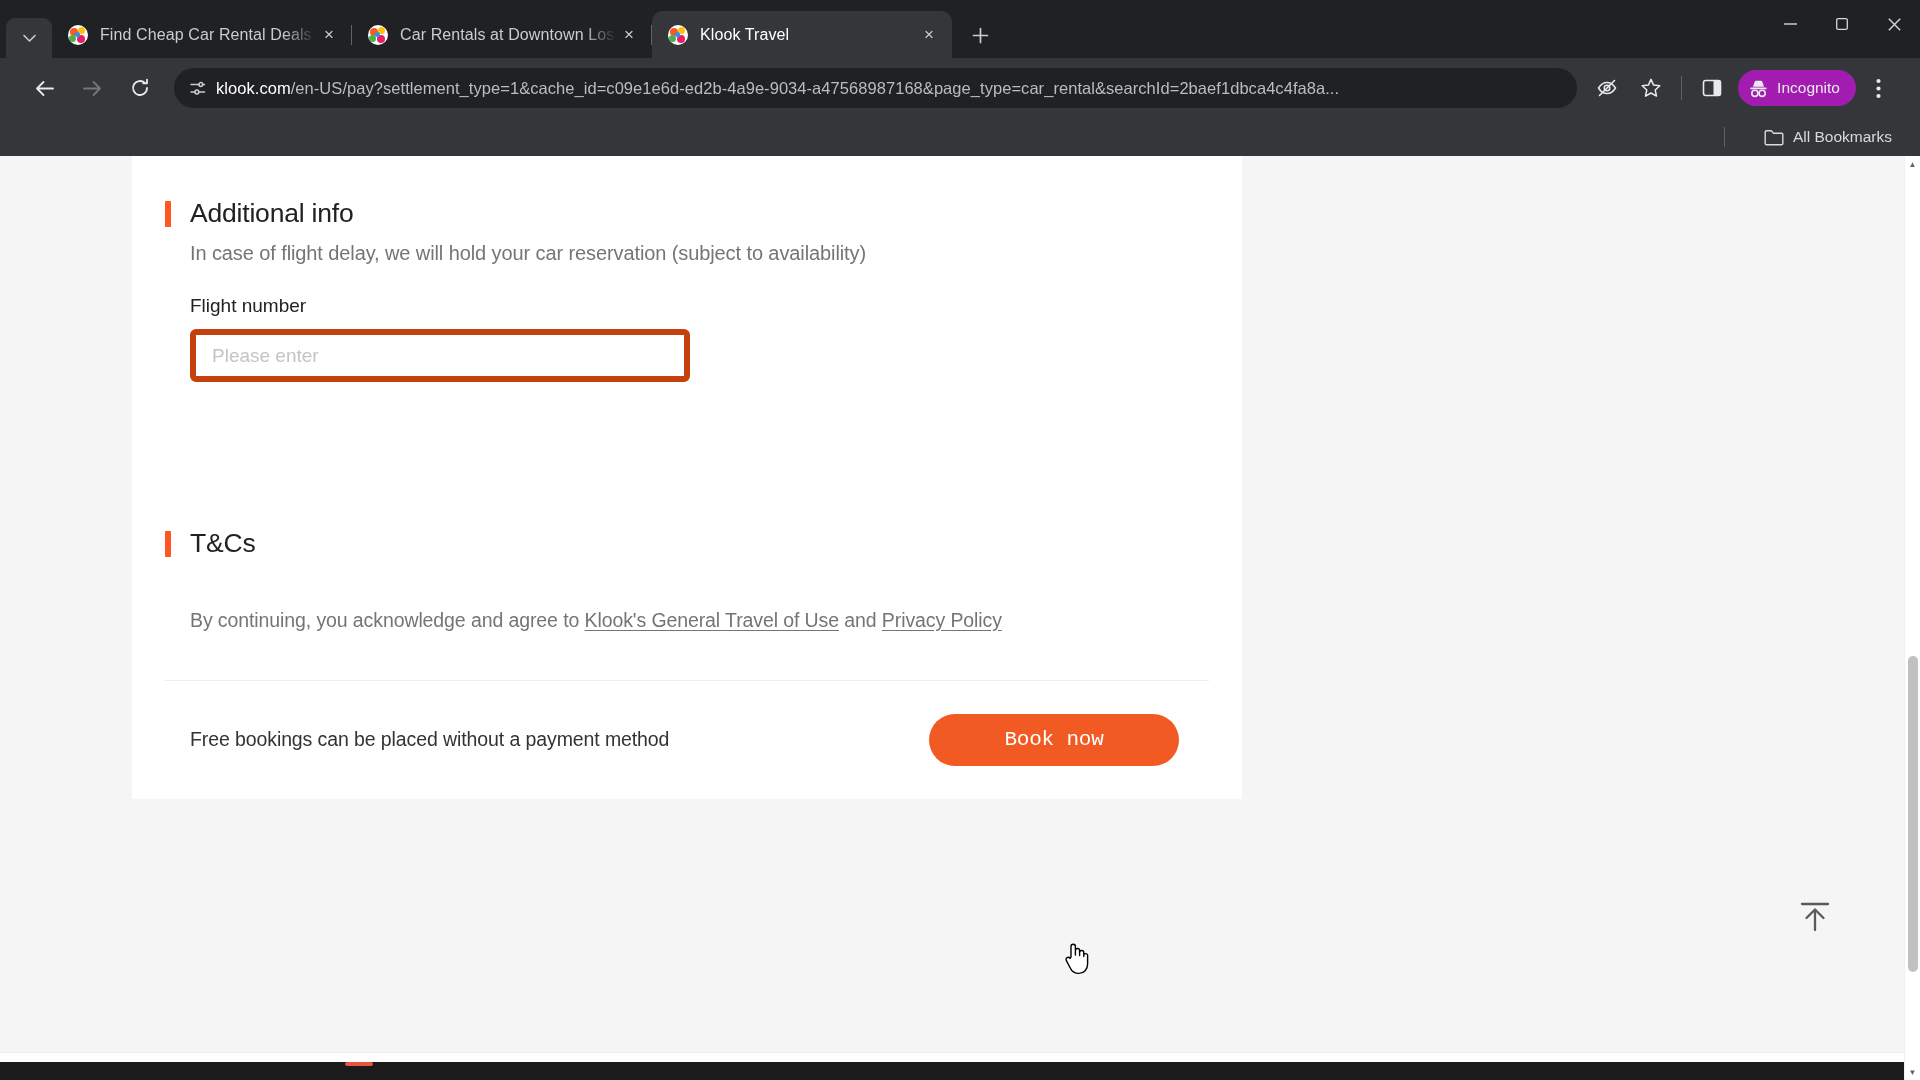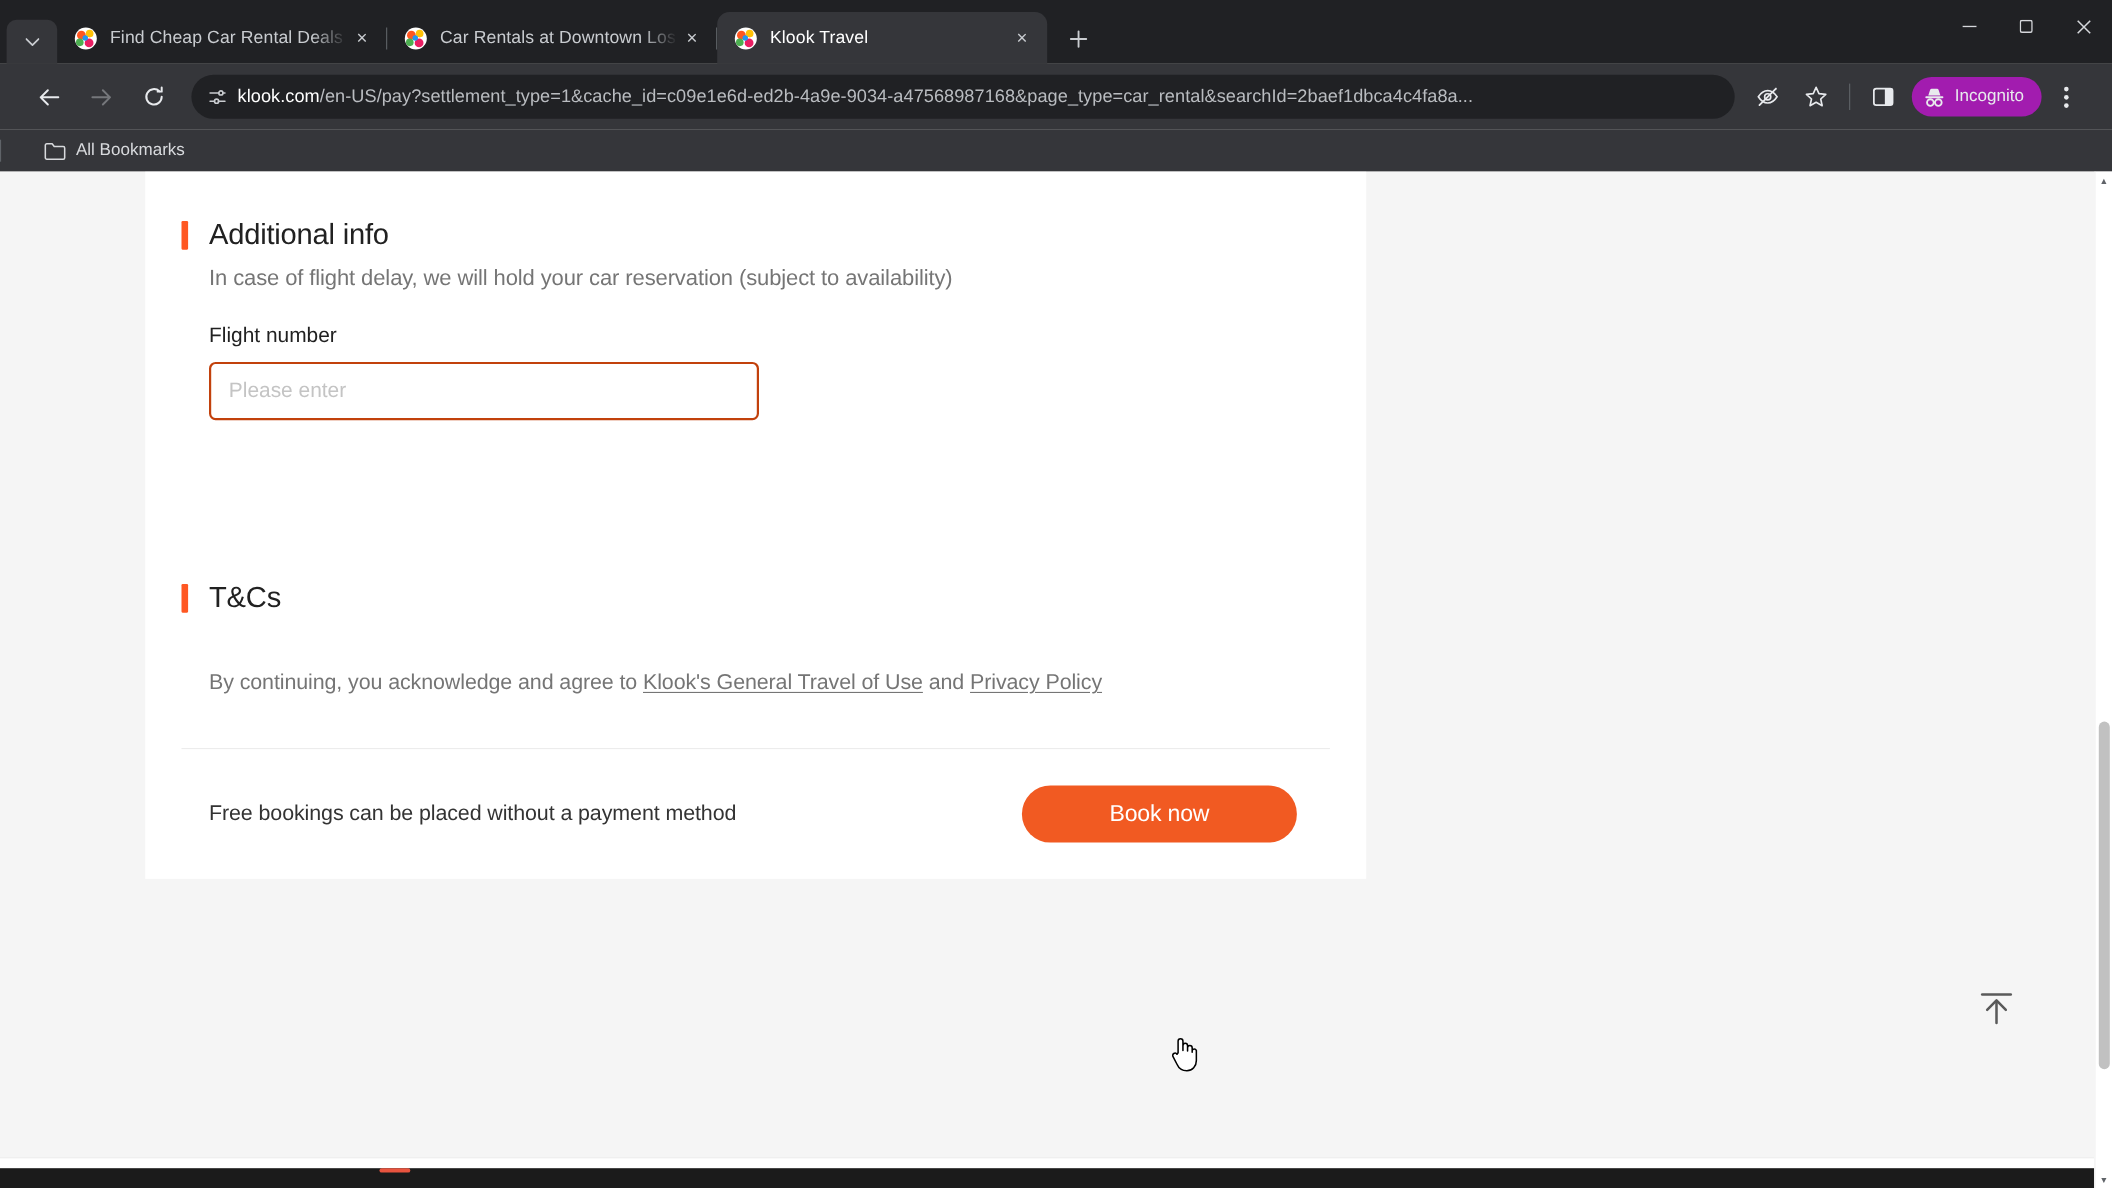--- a/index.html
+++ b/index.html
@@ -186,21 +186,22 @@
     flex: none;
     cursor: default;
   }
   .incognito-pill .ic { margin-right: 8px; display:flex; }
 
   .bookmarkbar {
     height: 38px;
     background: #35363a;
     display: flex;
     align-items: center;
-    padding-right: 16px;
+    justify-content: flex-end;
+    padding-right: 28px;
     flex: none;
     gap: 21px;
   }
   .bm-divider { width: 1px; height: 20px; background: #5f6368; margin-right: 18px; }
   .bm-all {
     display: flex; align-items: center;
     color: #d8dadd; font-size: 15.5px;
     cursor: default;
   }
   .bm-all .fi { margin-right: 9px; display: flex; }
@@ -261,21 +262,21 @@
     margin-left: 25px;
     margin-top: 30px;
     font-size: 19px;
     color: #212121;
   }
   .text-input {
     margin-left: 25px;
     margin-top: 12px;
     width: 500px;
     height: 53px;
-    border: 2px solid #c2410c;
+    border: 6px solid #c2410c;
     border-radius: 6px;
     background: #ffffff;
     font-family: "Liberation Sans", sans-serif;
     font-size: 19px;
     color: #212121;
     padding: 0 16px;
     outline: none;
   }
   .text-input::placeholder { color: #c4c4c4; }
 
@@ -316,21 +317,21 @@
     color: #333333;
     letter-spacing: -0.1px;
     text-align: right;
   }
   .book-btn {
     width: 250px;
     height: 52px;
     background: #f15a22;
     color: #ffffff;
     font-size: 21px;
-    font-family: Liberation Sans, sans-serif;
+    font-family: Liberation Mono, monospace;
     border: none;
     border-radius: 26px;
     cursor: pointer;
     letter-spacing: -0.2px;
     margin-right: 30px;
     position: relative;
   }
 
   .site-footer {
     position: absolute;

